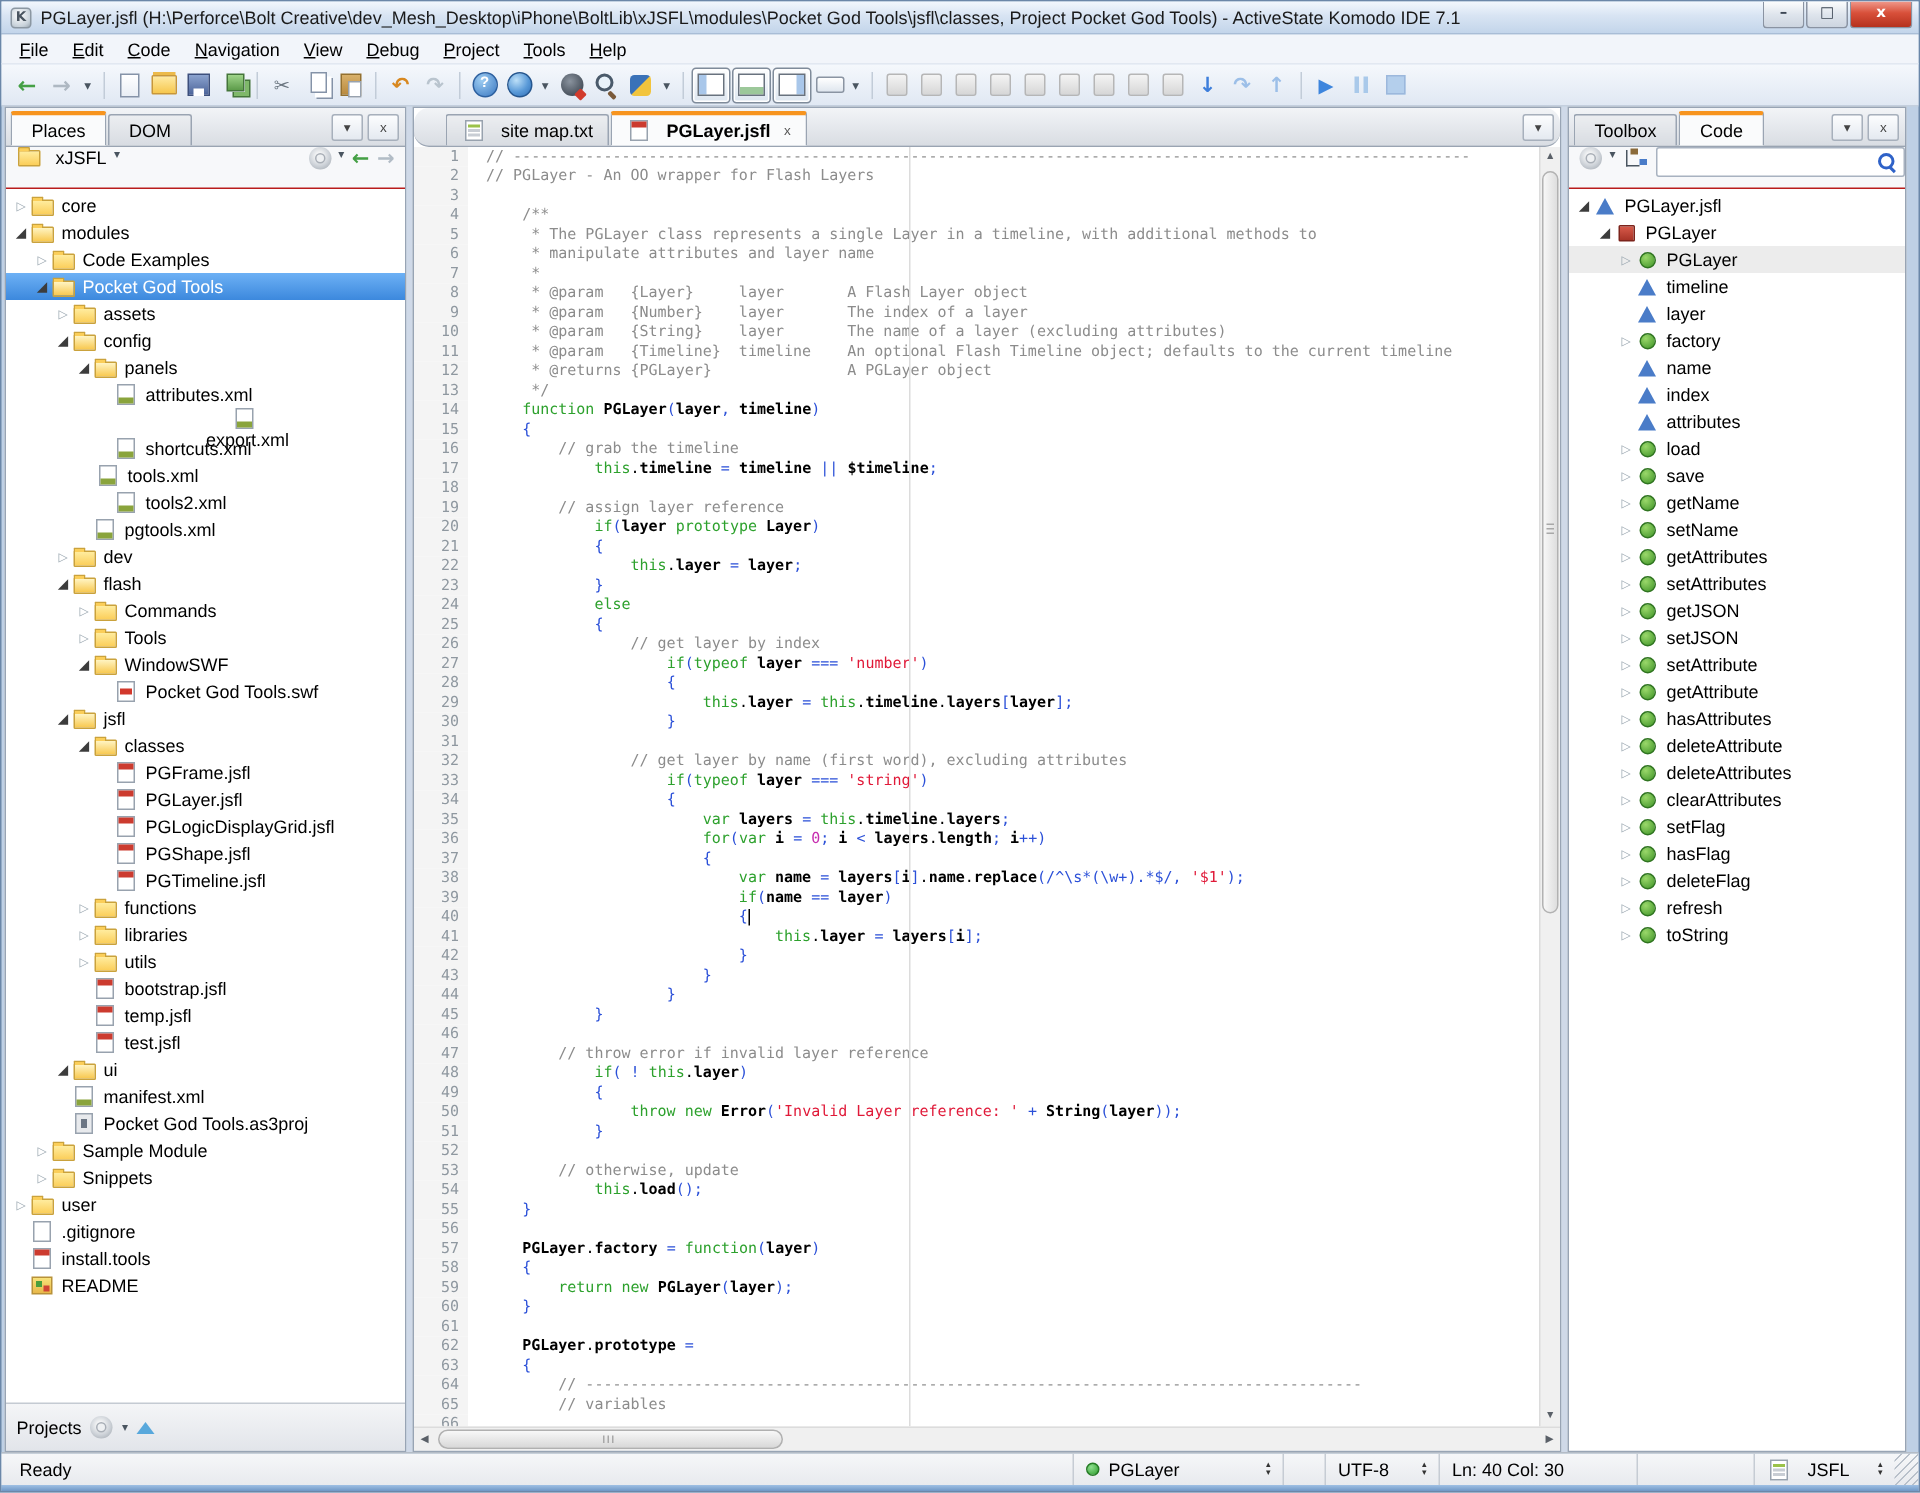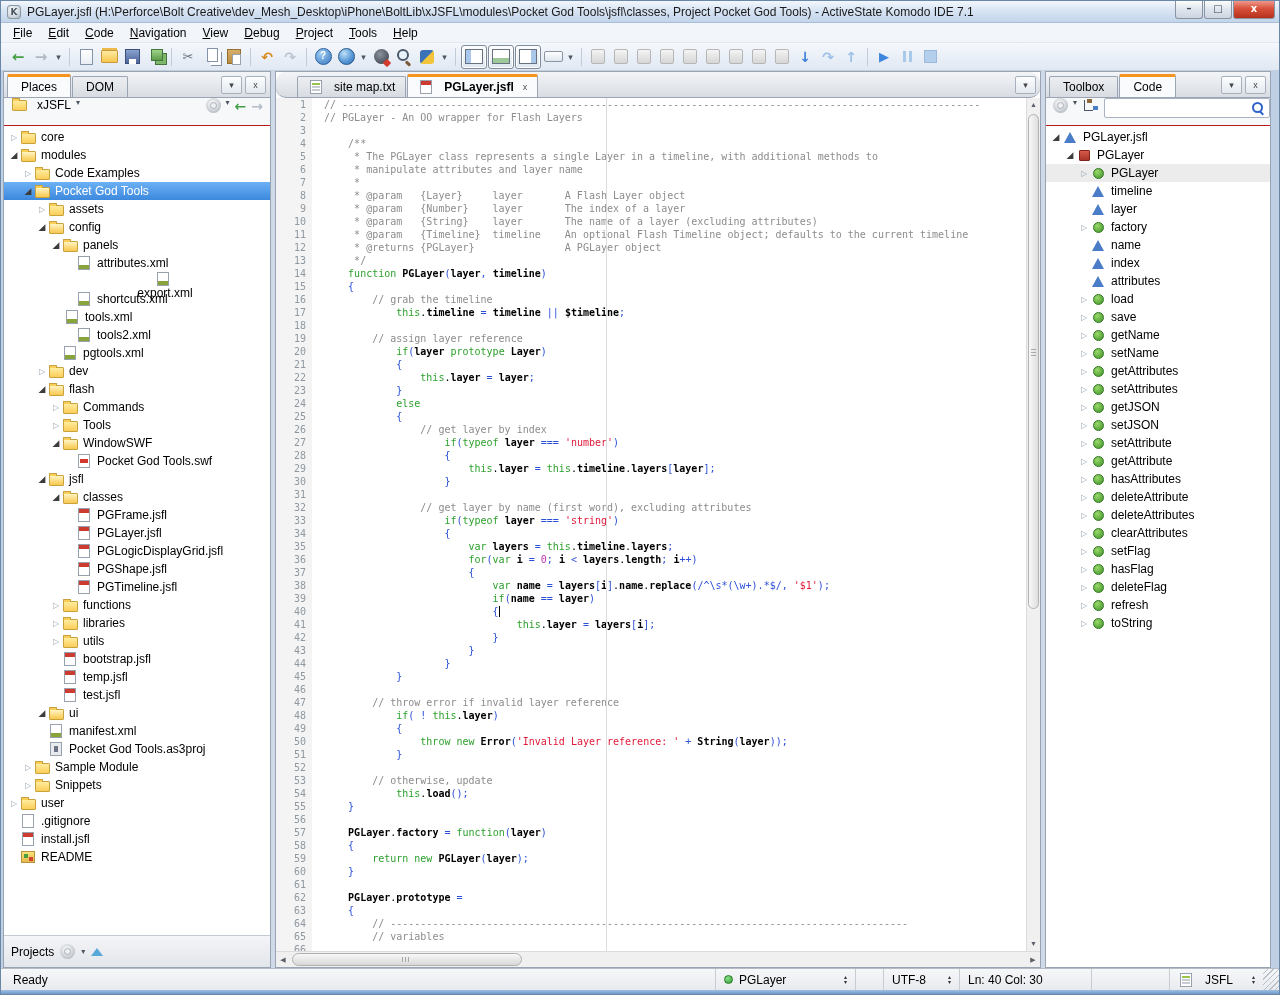--- a/index.html
+++ b/index.html
@@ -556,21 +556,21 @@
             <span class="ticonbox">
               <span class="ic-file"></span>
             </span>
             <span class="lbl">.gitignore</span>
           </div>
           <div class="trow" style="padding-left: 4px;">
             <span class="arrow"></span>
             <span class="ticonbox">
               <span class="ic-jsfl"></span>
             </span>
-            <span class="lbl">install.jsfl</span>
+            <span class="lbl">install.tools</span>
           </div>
           <div class="trow" style="padding-left: 4px;">
             <span class="arrow"></span>
             <span class="ticonbox">
               <span class="ic-zip"></span>
             </span>
             <span class="lbl">README</span>
           </div>
         </div>
       <div class="projbar">

